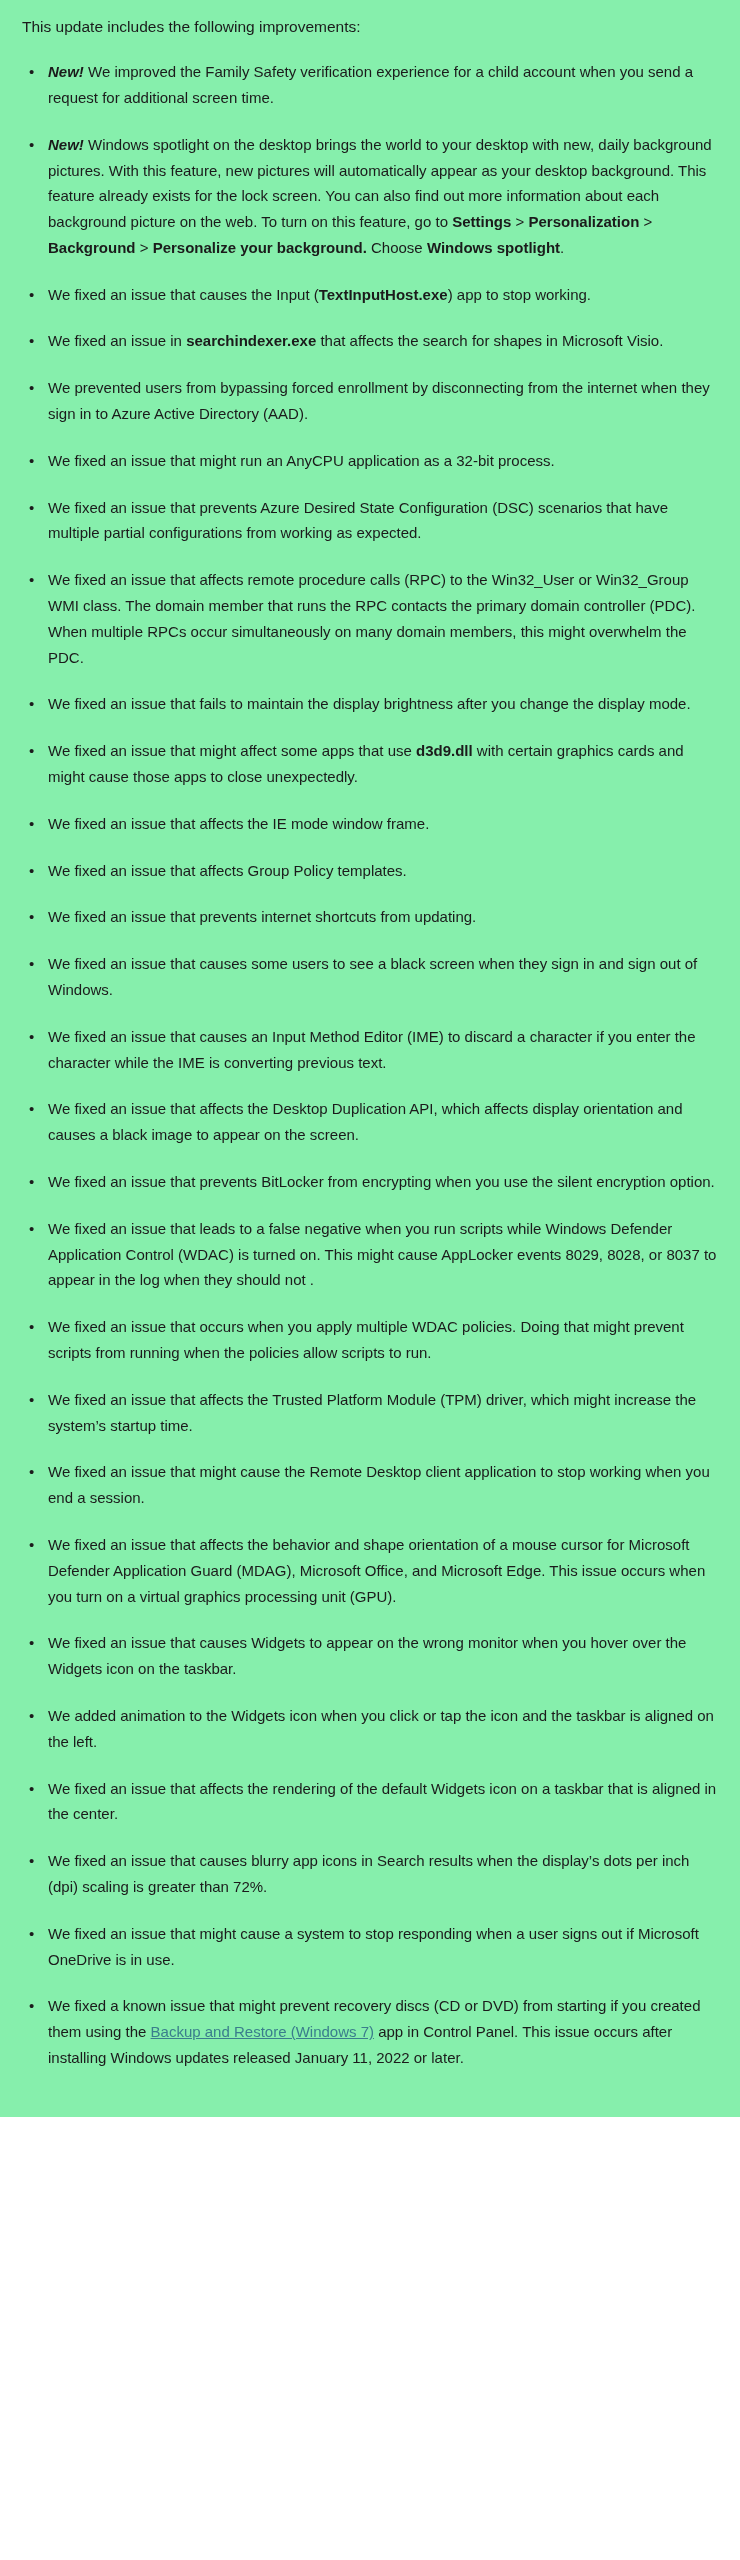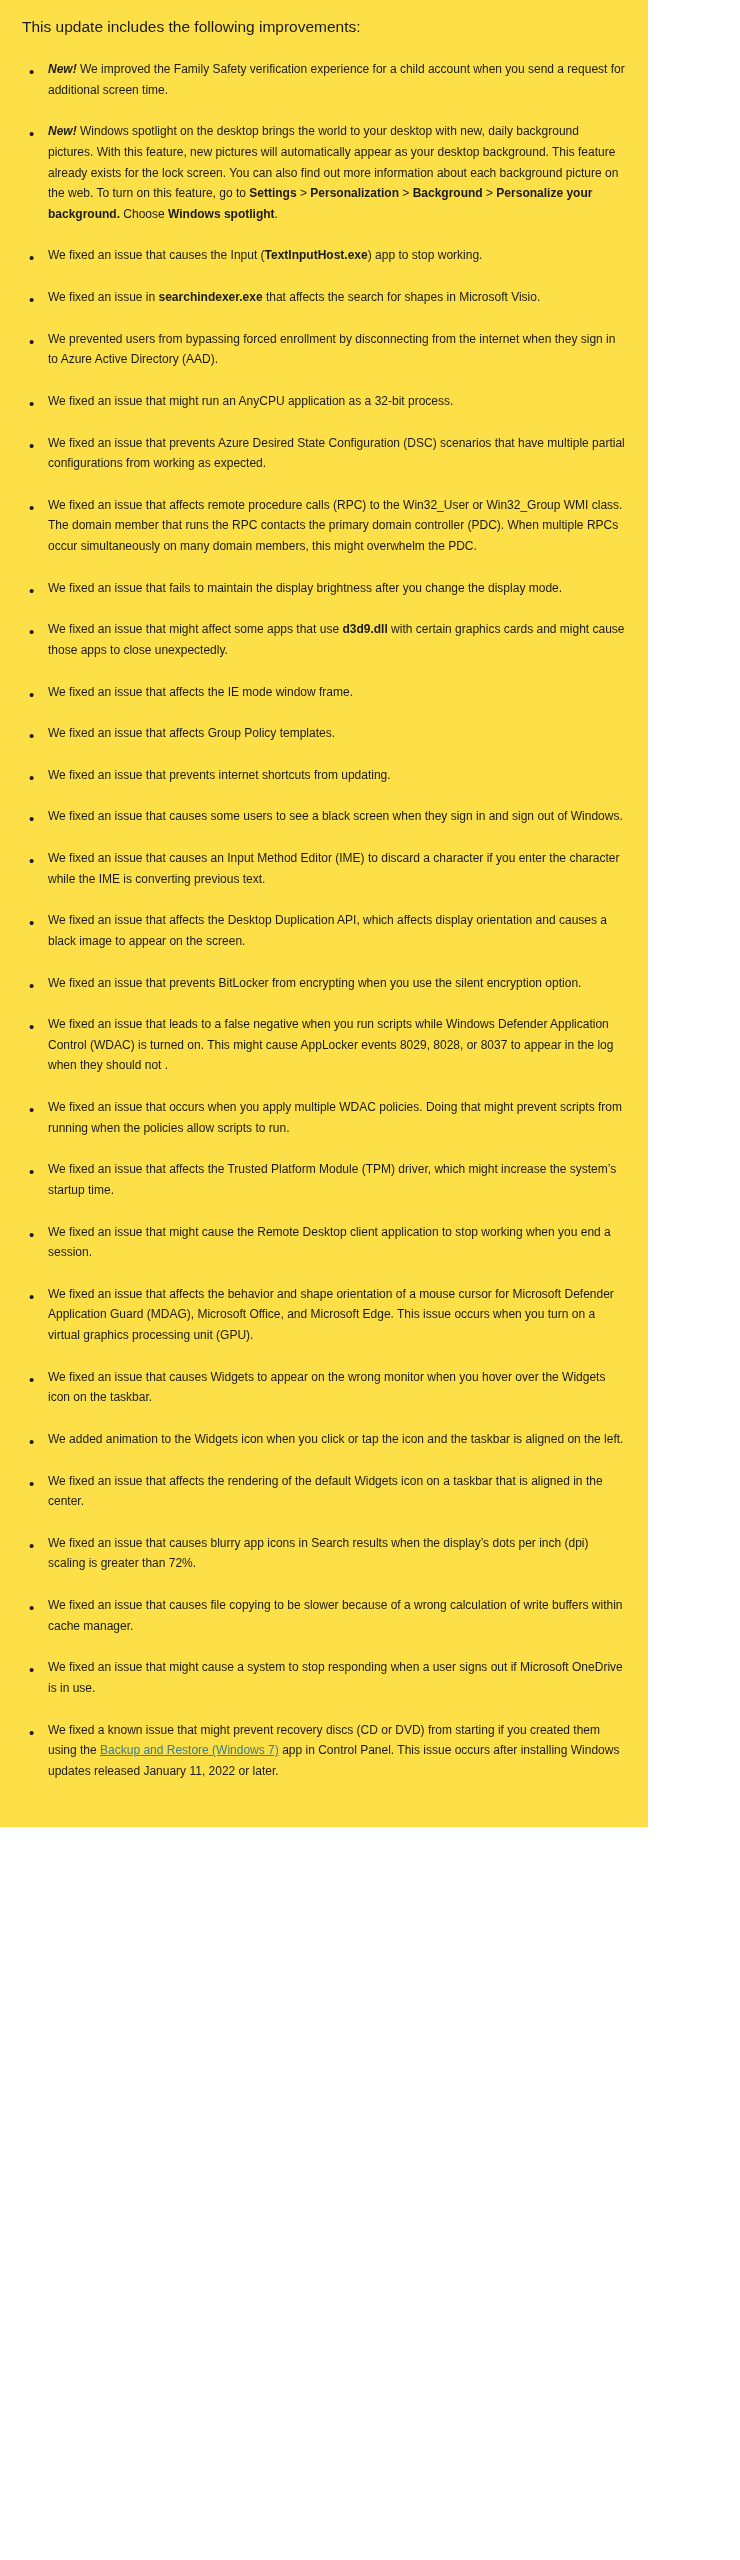--- a/index.html
+++ b/index.html
@@ -8,41 +8,41 @@
     padding: 0;
     background: #ffffff;
   }
   body {
     width: 740px;
     font-family: "Liberation Sans", "DejaVu Sans", sans-serif;
     color: #1b1b1b;
     -webkit-font-smoothing: antialiased;
   }
   #page {
-    width: 648px;
+    width: 740px;
     box-sizing: border-box;
     padding: 14px 22px 30px 22px;
-    background: #fde047;
+    background: #86efac;
   }
   .intro {
     font-size: 15.5px;
     line-height: 1.62;
     margin: 0 0 20px 0;
     color: #1b1b1b;
   }
   ul.improvements {
     list-style: none;
     margin: 0;
     padding: 0;
   }
   ul.improvements > li {
     position: relative;
     padding-left: 26px;
     margin: 0 0 21px 0;
-    font-size: 12px;
+    font-size: 15px;
     line-height: 1.72;
     color: #1b1b1b;
   }
   ul.improvements > li:last-child {
     margin-bottom: 16px;
   }
   ul.improvements > li::before {
     content: "\2022";
     position: absolute;
     left: 7px;
@@ -91,18 +91,17 @@
       <li><span>We fixed an issue that prevents BitLocker from encrypting when you use the silent encryption option.</span></li>
       <li><span>We fixed an issue that leads to a false negative when you run scripts while Windows Defender Application Control (WDAC) is turned on. This might cause AppLocker events 8029, 8028, or 8037 to appear in the log when they should not .</span></li>
       <li><span>We fixed an issue that occurs when you apply multiple WDAC policies. Doing that might prevent scripts from running when the policies allow scripts to run.</span></li>
       <li><span>We fixed an issue that affects the Trusted Platform Module (TPM) driver, which might increase the system’s startup time.</span></li>
       <li><span>We fixed an issue that might cause the Remote Desktop client application to stop working when you end a session.</span></li>
       <li><span>We fixed an issue that affects the behavior and shape orientation of a mouse cursor for Microsoft Defender Application Guard (MDAG), Microsoft Office, and Microsoft Edge. This issue occurs when you turn on a virtual graphics processing unit (GPU).</span></li>
       <li><span>We fixed an issue that causes Widgets to appear on the wrong monitor when you hover over the Widgets icon on the taskbar.</span></li>
       <li><span>We added animation to the Widgets icon when you click or tap the icon and the taskbar is aligned on the left.</span></li>
       <li><span>We fixed an issue that affects the rendering of the default Widgets icon on a taskbar that is aligned in the center.</span></li>
       <li><span>We fixed an issue that causes blurry app icons in Search results when the display’s dots per inch (dpi) scaling is greater than 72%.</span></li>
-      <li><span>We fixed an issue that causes file copying to be slower because of a wrong calculation of write buffers within cache manager.</span></li>
       <li><span>We fixed an issue that might cause a system to stop responding when a user signs out if Microsoft OneDrive is in use.</span></li>
       <li><span>We fixed a known issue that might prevent recovery discs (CD or DVD) from starting if you created them using the </span><a class="inline-link" href="#">Backup and Restore (Windows 7)</a><span> app in Control Panel. This issue occurs after installing Windows updates released January 11, 2022 or later.</span></li>
     </ul>
 
 </div>
 
 </body></html>

